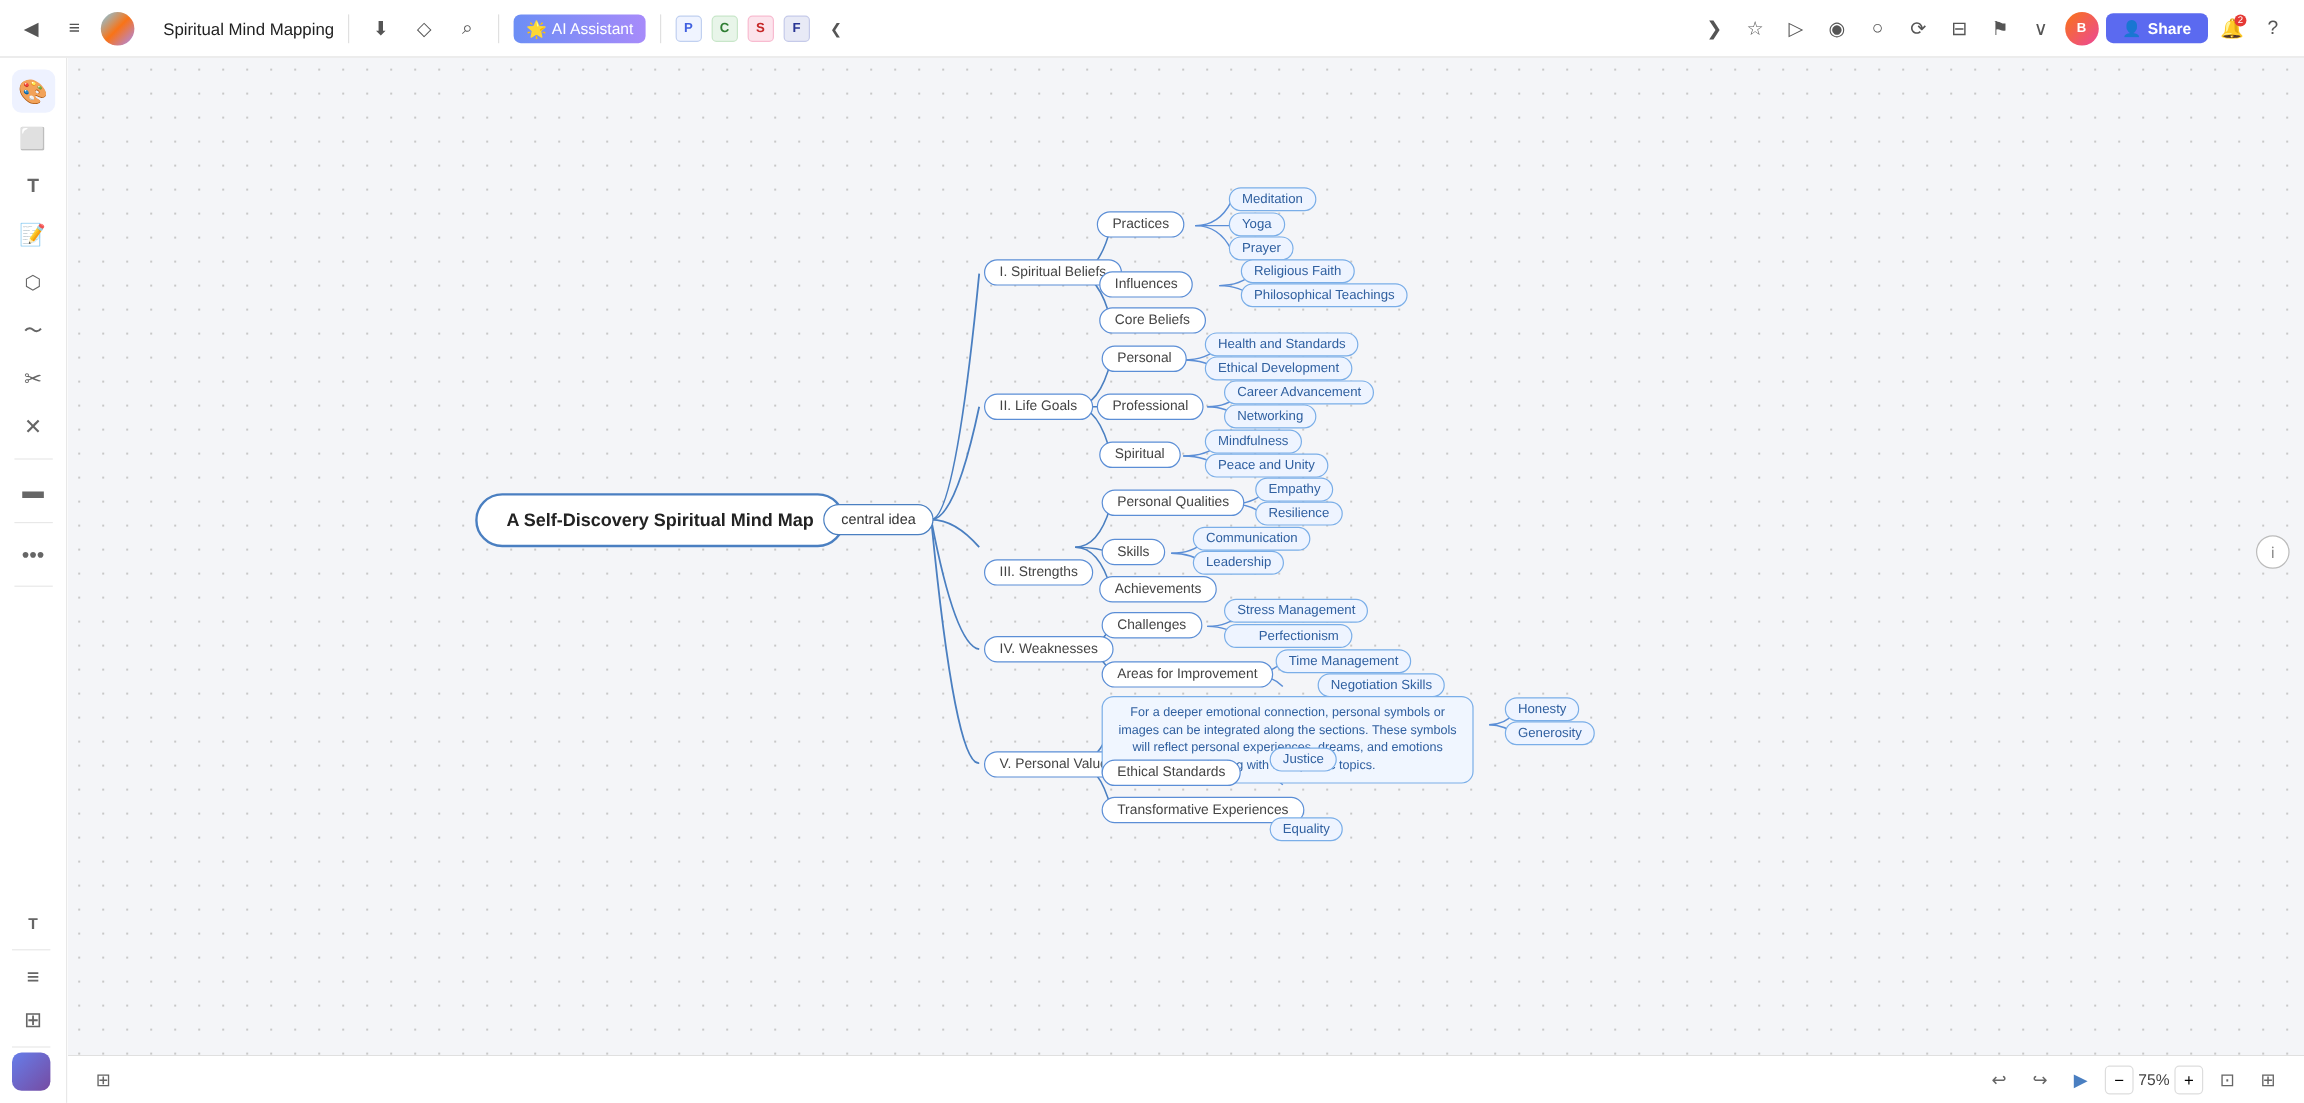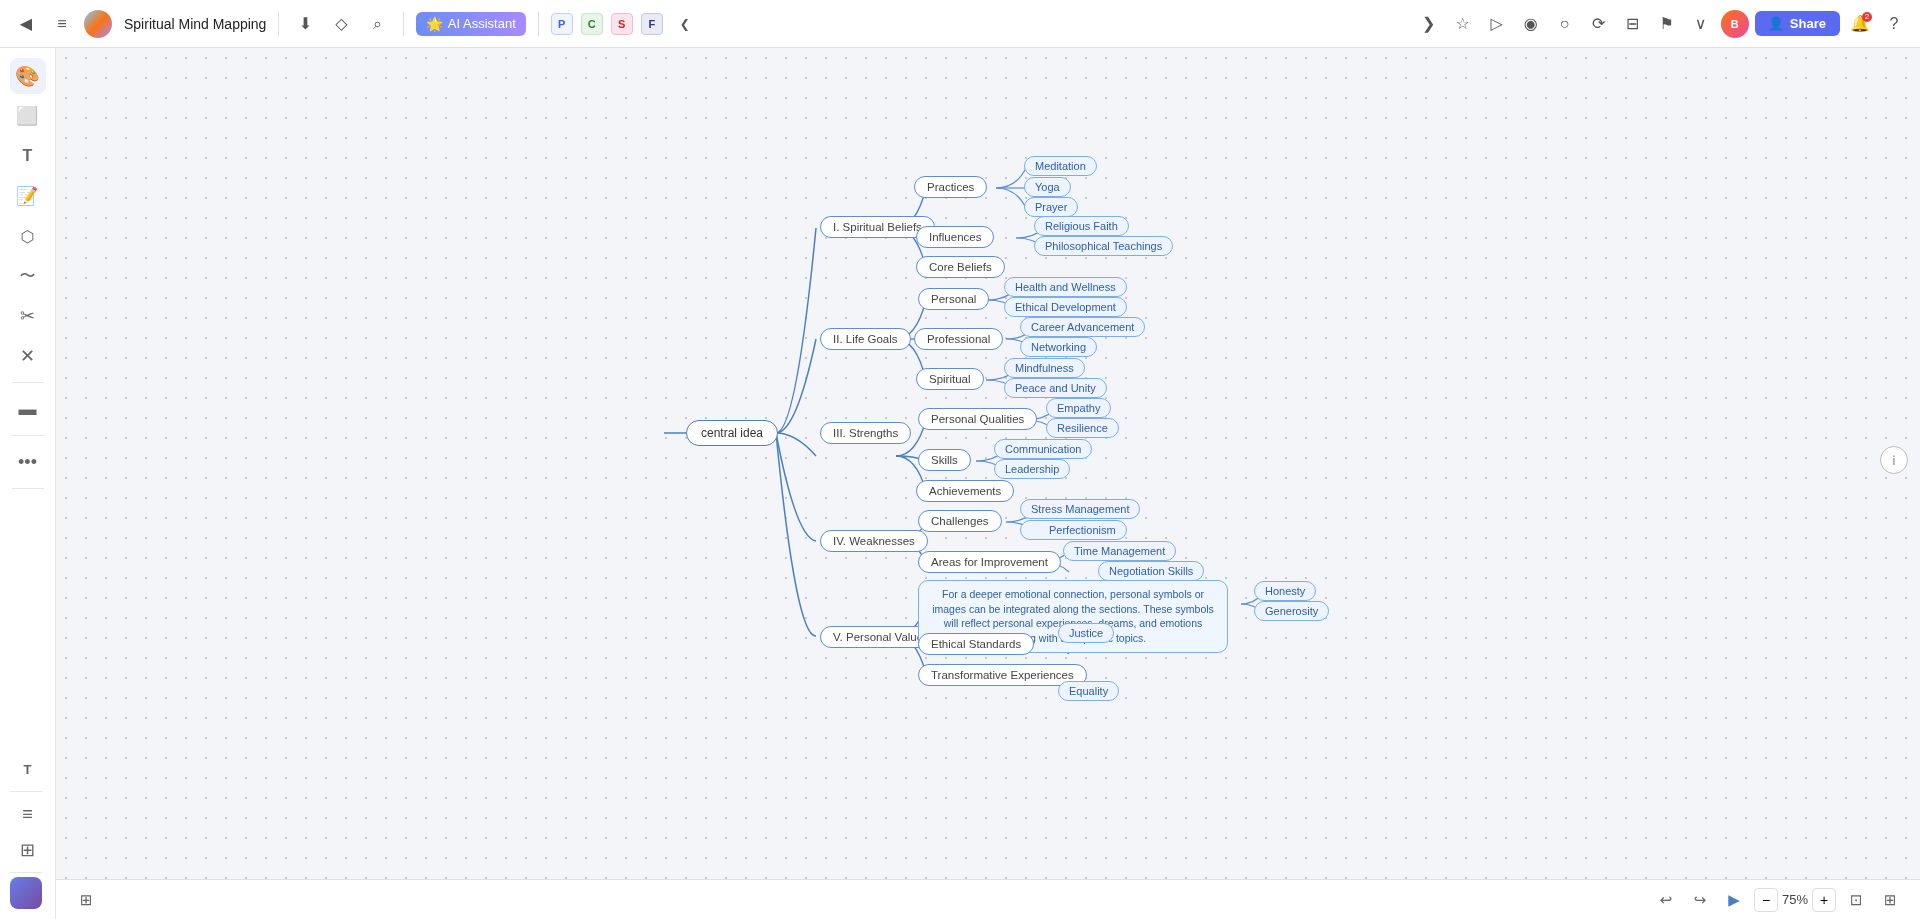--- a/index.html
+++ b/index.html
@@ -5,21 +5,21 @@
     * { margin: 0; padding: 0; box-sizing: border-box; }
     body { font-family: -apple-system, BlinkMacSystemFont, 'Segoe UI', sans-serif; background: #f0f0f0; width: 1920px; height: 919px; overflow: hidden; }
 
     
     #topbar {
       position: fixed; top: 0; left: 0; right: 0; height: 48px;
       background: #fff; border-bottom: 1px solid #e0e0e0;
       display: flex; align-items: center; padding: 0 12px; gap: 8px; z-index: 100;
     }
     .tb-icon { width: 28px; height: 28px; display: flex; align-items: center; justify-content: center; cursor: pointer; border-radius: 4px; color: #555; font-size: 16px; }
-    .tb-title { font-size: 14px; font-weight: 500; color: #222; margin-left: 4px; }
+    .tb-title { font-size: 14px; font-weight: 500; color: #222; margin-left: 16px; }
     .tb-sep { width: 1px; height: 24px; background: #e0e0e0; margin: 0 4px; }
     .ai-btn { background: linear-gradient(90deg, #6c8ef5, #a78bfa); color: #fff; border-radius: 6px; padding: 4px 10px; font-size: 13px; font-weight: 500; cursor: pointer; border: none; display: flex; align-items: center; gap: 4px; }
     .tb-right { margin-left: auto; display: flex; align-items: center; gap: 6px; }
     .share-btn { background: #5b6af0; color: #fff; border: none; border-radius: 6px; padding: 5px 14px; font-size: 13px; font-weight: 600; cursor: pointer; display: flex; align-items: center; gap: 5px; }
     .avatar-circle { width: 28px; height: 28px; border-radius: 50%; background: linear-gradient(135deg, #f97316, #ec4899); display: flex; align-items: center; justify-content: center; color: #fff; font-size: 11px; font-weight: 700; }
     .app-tag { width: 22px; height: 22px; border-radius: 4px; display: flex; align-items: center; justify-content: center; font-size: 11px; font-weight: 700; }
 
     
     #leftsidebar {
       position: fixed; top: 48px; left: 0; width: 56px; height: calc(100vh - 48px);
@@ -226,50 +226,51 @@
       <path d="M840,588 Q860,588 870,596" stroke="#4a7fc1" stroke-width="1.3" fill="none"></path>
       <path d="M840,588 Q860,588 870,626" stroke="#4a7fc1" stroke-width="1.3" fill="none"></path>
 
       <path d="M1185,556 Q1198,556 1208,545" stroke="#5b8ed6" stroke-width="1.2" fill="none"></path>
       <path d="M1185,556 Q1198,556 1208,565" stroke="#5b8ed6" stroke-width="1.2" fill="none"></path>
 
       <path d="M985,596 Q1003,596 1013,586" stroke="#5b8ed6" stroke-width="1.2" fill="none"></path>
       <path d="M985,596 Q1003,596 1013,606" stroke="#5b8ed6" stroke-width="1.2" fill="none"></path>
     </svg>
 
+    <div class="node node-center" style="left:340px;top:363px;">A Self-Discovery Spiritual Mind Map</div>
 
     <div class="node node-hub" style="left:630px;top:372px;">central idea</div>
 
     <div class="node node-branch" style="left:764px;top:168px;">I. Spiritual Beliefs</div>
     <div class="node node-branch" style="left:858px;top:128px;">Practices</div>
     <div class="node node-branch" style="left:860px;top:178px;">Influences</div>
     <div class="node node-branch" style="left:860px;top:208px;">Core Beliefs</div>
 
     <div class="node node-leaf" style="left:968px;top:108px;">Meditation</div>
     <div class="node node-leaf" style="left:968px;top:129px;">Yoga</div>
     <div class="node node-leaf" style="left:968px;top:149px;">Prayer</div>
 
     <div class="node node-leaf" style="left:978px;top:168px;">Religious Faith</div>
     <div class="node node-leaf" style="left:978px;top:188px;">Philosophical Teachings</div>
 
     <div class="node node-branch" style="left:764px;top:280px;">II. Life Goals</div>
     <div class="node node-branch" style="left:862px;top:240px;">Personal</div>
     <div class="node node-branch" style="left:858px;top:280px;">Professional</div>
     <div class="node node-branch" style="left:860px;top:320px;">Spiritual</div>
 
-    <div class="node node-leaf" style="left:948px;top:229px;">Health and Wellness</div>
+    <div class="node node-leaf" style="left:948px;top:229px;">Health and Standards</div>
     <div class="node node-leaf" style="left:948px;top:249px;">Ethical Development</div>
 
     <div class="node node-leaf" style="left:964px;top:269px;">Career Advancement</div>
     <div class="node node-leaf" style="left:964px;top:289px;">Networking</div>
 
     <div class="node node-leaf" style="left:948px;top:310px;">Mindfulness</div>
     <div class="node node-leaf" style="left:948px;top:330px;">Peace and Unity</div>
 
-    <div class="node node-branch" style="left:764px;top:374px;">III. Strengths</div>
+    <div class="node node-branch" style="left:764px;top:418px;">III. Strengths</div>
     <div class="node node-branch" style="left:862px;top:360px;">Personal Qualities</div>
     <div class="node node-branch" style="left:862px;top:401px;">Skills</div>
     <div class="node node-branch" style="left:860px;top:432px;">Achievements</div>
 
     <div class="node node-leaf" style="left:990px;top:350px;">Empathy</div>
     <div class="node node-leaf" style="left:990px;top:370px;">Resilience</div>
 
     <div class="node node-leaf" style="left:938px;top:391px;">Communication</div>
     <div class="node node-leaf" style="left:938px;top:411px;">Leadership</div>
 

